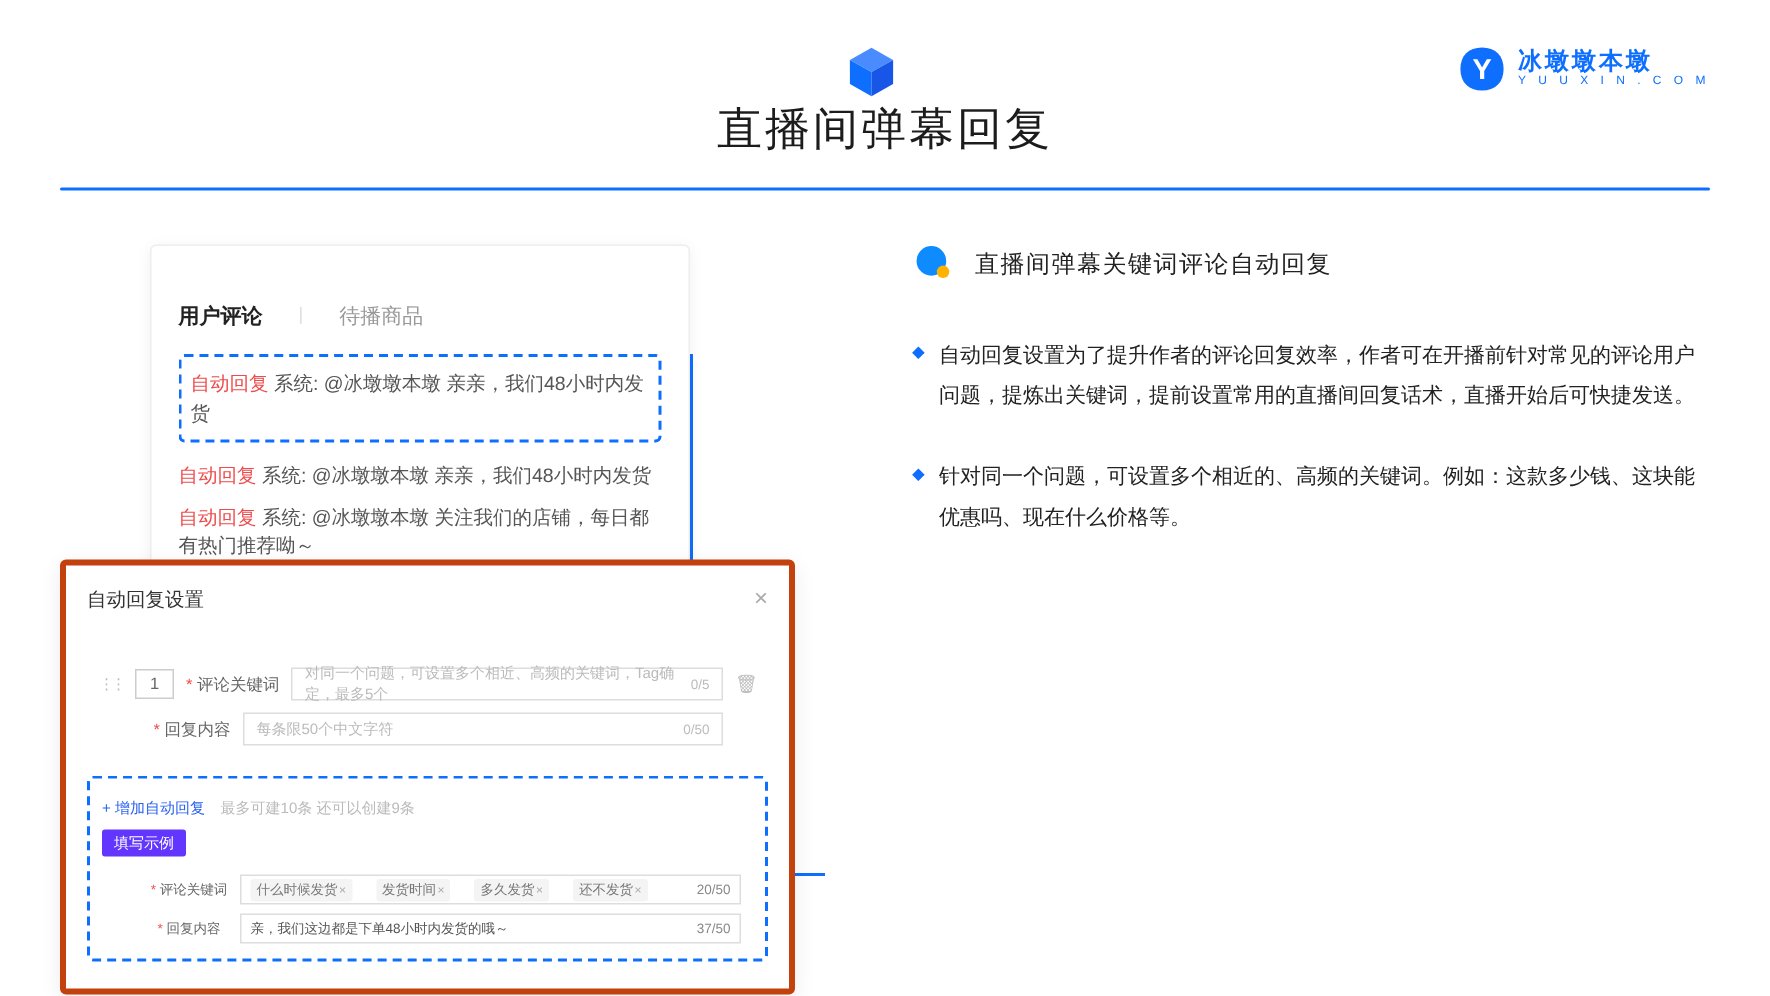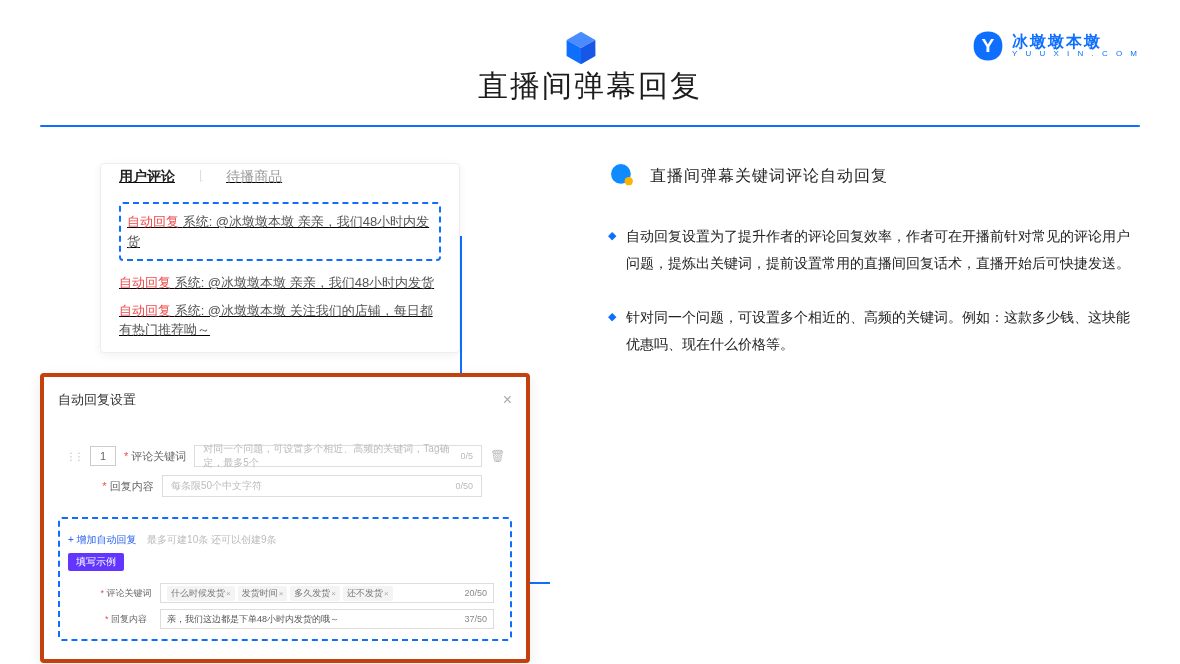--- a/index.html
+++ b/index.html
@@ -10,21 +10,21 @@
   .title { font-size: 30px; color: #1c1c1c; font-weight: 500; letter-spacing: 2px; }
   .brand { position: absolute; right: 40px; top: 30px; display: flex; align-items: center; }
   .brand-ico { width: 32px; height: 32px; margin-right: 8px; }
   .brand-txt-wrap { display: flex; flex-direction: column; line-height: 1.1; }
   .brand-txt-cn { font-size: 16px; font-weight: 700; color: #0E6FFF; letter-spacing: 2px; }
   .brand-txt-en { font-size: 8px; color: #0E6FFF; letter-spacing: 3px; }
   .hr { height: 2px; background: #0E6FFF; margin: 18px 40px 0 40px; border-radius: 1px; }
   .content { display: flex; padding: 36px 40px 0 40px; }
   .left { width: 520px; position: relative; }
   .right { flex: 1; padding-left: 50px; }
-  .card-comments { position: absolute; left: 60px; top: 0; width: 360px; background: #fff; border: 1px solid #eee; box-shadow: 0 2px 10px rgba(0,0,0,0.06); border-radius: 4px; padding: 4px 18px; z-index: 1; text-decoration: underline; }
+  .card-comments { position: absolute; left: 60px; top: 0; width: 360px; background: #fff; border: 1px solid #eee; box-shadow: 0 2px 10px rgba(0,0,0,0.06); border-radius: 4px; padding: 38px 18px; z-index: 1; }
   .tab-row { display: flex; gap: 24px; margin-bottom: 16px; font-size: 14px; }
   .tab-active { font-weight: 700; color: #222; }
   .tab-inactive { color: #999; }
   .divider-vert { color: #ddd; font-size: 12px; }
   .highlight-box { border: 2px dashed #0E6FFF; border-radius: 4px; padding: 8px 6px; margin-bottom: 12px; }
   .comment-line { font-size: 13px; color: #555; margin: 8px 0; line-height: 1.5; }
   .badge-auto { color: #ee4c4c; font-weight: 500; }
   .card-settings { position: absolute; left: 0; top: 210px; width: 490px; background: #fff; border: 4px solid #c2410c; box-shadow: 0 4px 14px rgba(0,0,0,0.08); border-radius: 4px; padding: 14px 14px 18px 14px; z-index: 2; }
   .settings-head { display: flex; justify-content: space-between; align-items: center; font-size: 13px; color: #333; padding-bottom: 10px; }
   .close-x { color: #aaa; font-size: 16px; }
@@ -131,21 +131,21 @@
         <span class="trash-ico" style="visibility:hidden">🗑</span>
       </div>
 
       <div class="dashed-box">
         <span class="add-link">+ 增加自动回复</span>
         <span class="sub-note">最多可建10条 还可以创建9条</span><br>
         <span class="purple-btn">填写示例</span>
         <div class="mini-row">
           <span class="lbl" style="font-size:9px"><span class="star-red">* </span><span>评论关键词</span></span>
           <div class="mini-input">
-            <span id="tag-container" style="display:flex;gap:3px">
+            <span id="tag-container" style="display:flex;gap:16px">
                 <span class="tag">什么时候发货<span class="tag-x">×</span></span>
                 <span class="tag">发货时间<span class="tag-x">×</span></span>
                 <span class="tag">多久发货<span class="tag-x">×</span></span>
                 <span class="tag">还不发货<span class="tag-x">×</span></span>
               </span>
             <span class="cnt">20/50</span>
           </div>
         </div>
         <div class="mini-row">
           <span class="lbl" style="font-size:9px"><span class="star-red">* </span><span>回复内容</span></span>

